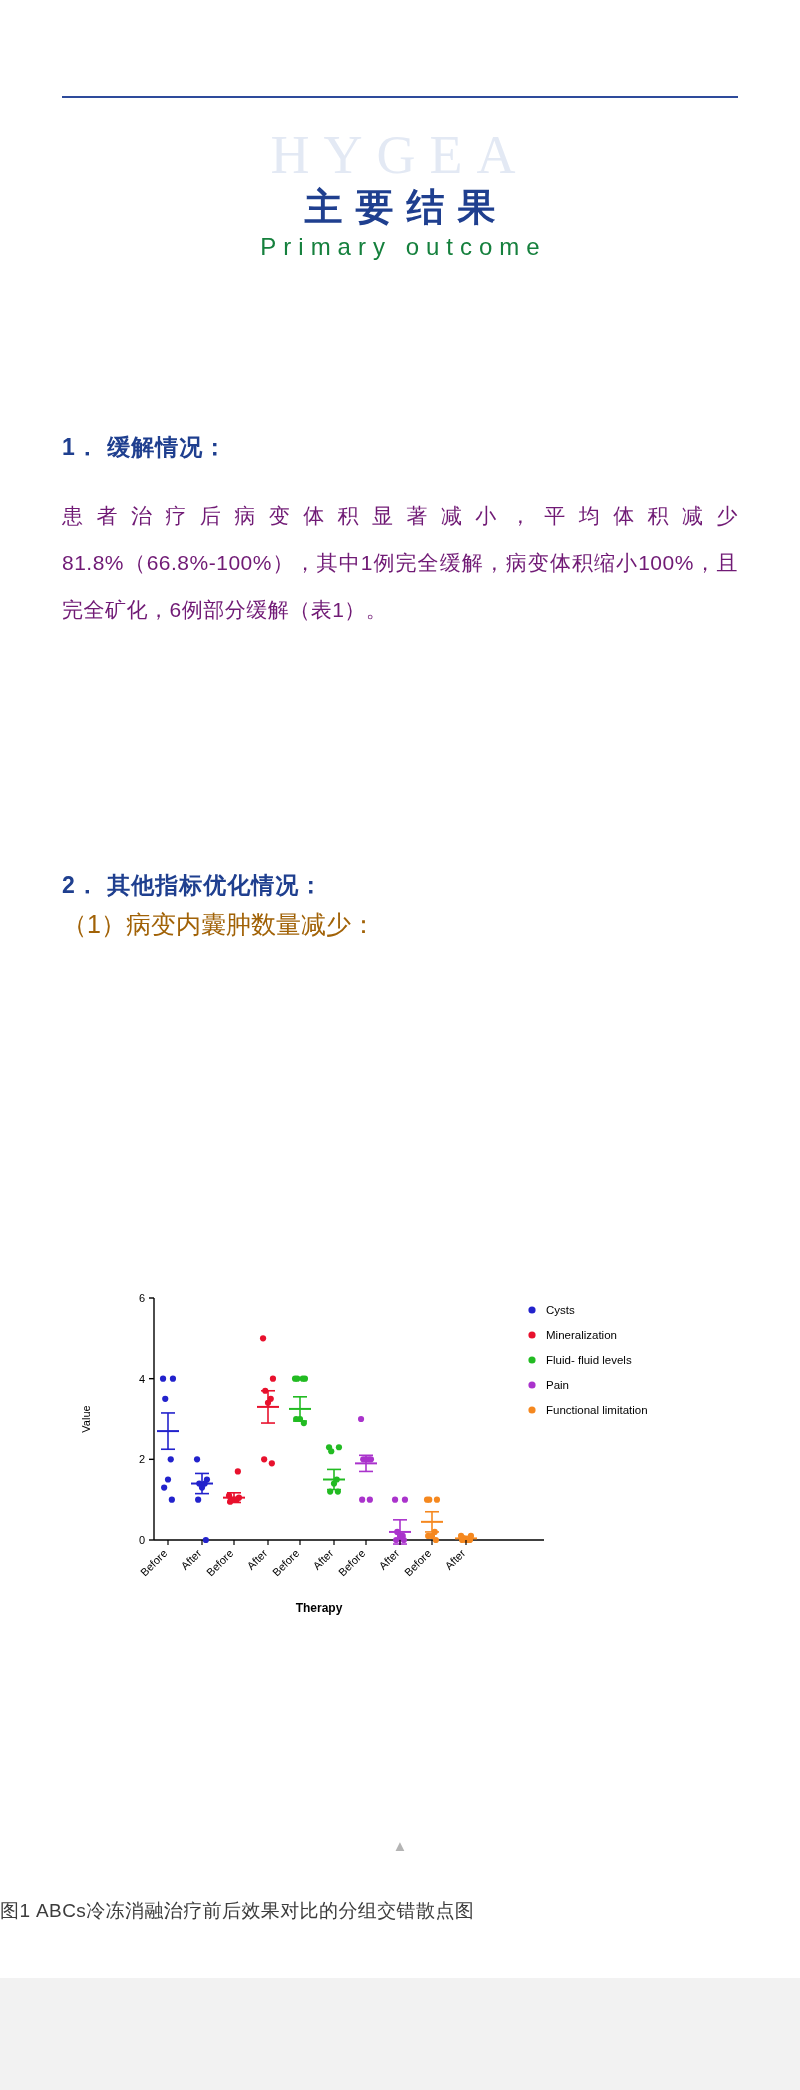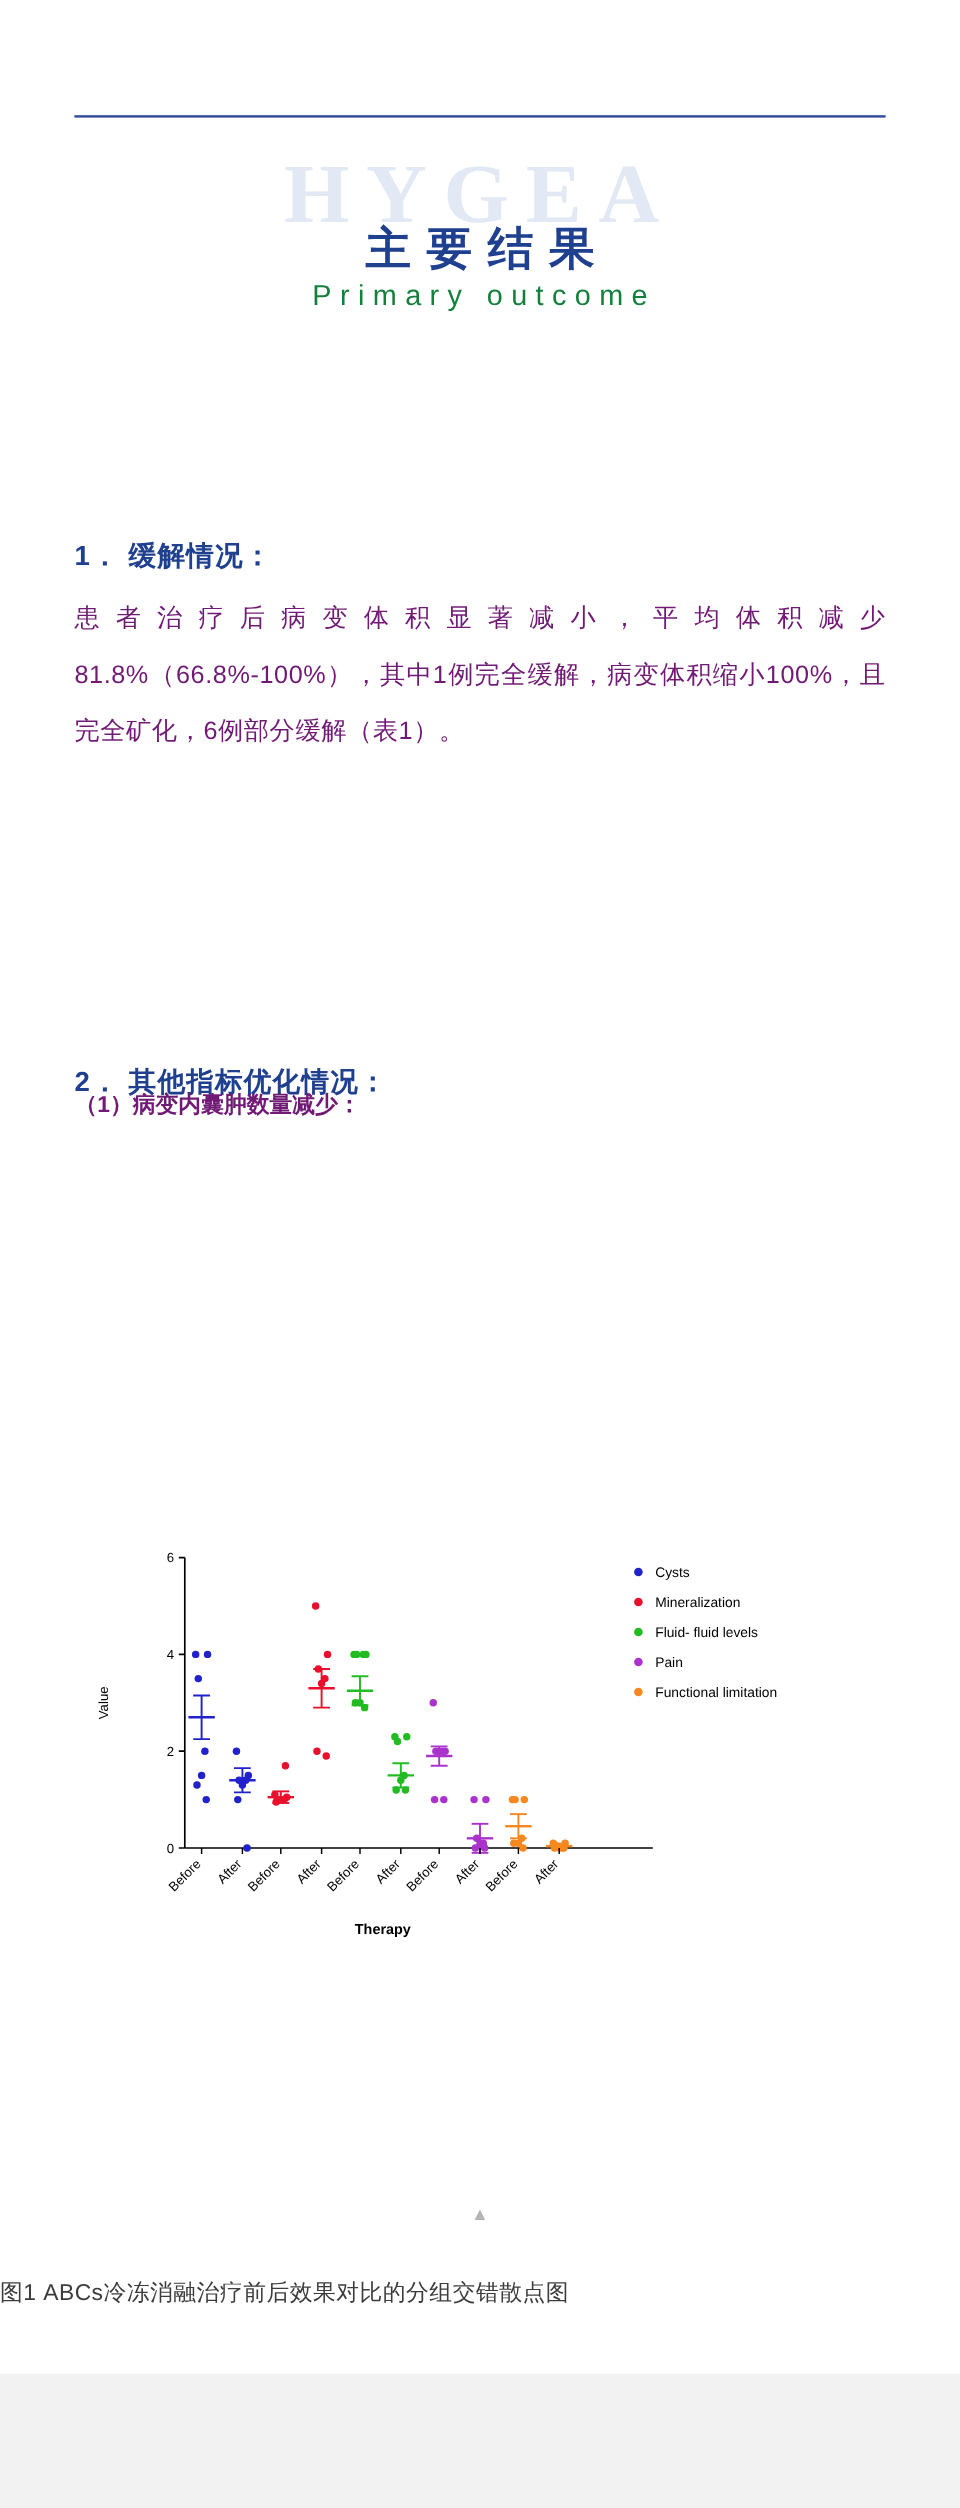--- a/index.html
+++ b/index.html
@@ -40,23 +40,23 @@
     height: 2px;
     background: #2e4b9b;
   }
   .ghost-word {
     position: absolute;
     left: 0;
     top: 128px;
     width: 800px;
     text-align: center;
     font-family: "Liberation Serif", serif;
-    font-size: 70px;
+    font-size: 54px;
     letter-spacing: 14px;
-    font-weight: bold;
+    font-weight: normal;
     color: #e3e9f4;
     line-height: 1;
     user-select: none;
   }
   .title-cn {
     position: absolute;
     left: 0;
     top: 150px;
     width: 800px;
     text-align: center;
@@ -83,26 +83,25 @@
   .section {
     position: absolute;
     left: 62px;
     width: 676px;
   }
   .sec-heading {
     font-size: 23px;
     font-weight: bold;
     color: #1f3f8f;
     letter-spacing: 1px;
-    margin-top: 16px;
   }
   .sub-heading {
-    font-size: 19px;
-    font-weight: bold;
-    color: #701a75;
+    font-size: 25px;
+    font-weight: normal;
+    color: #a16207;
     letter-spacing: 0px;
   }
   .para {
     font-size: 21px;
     line-height: 47px;
     color: #701a75;
     letter-spacing: 0.5px;
     text-align: justify;
     text-justify: inter-ideograph;
   }

